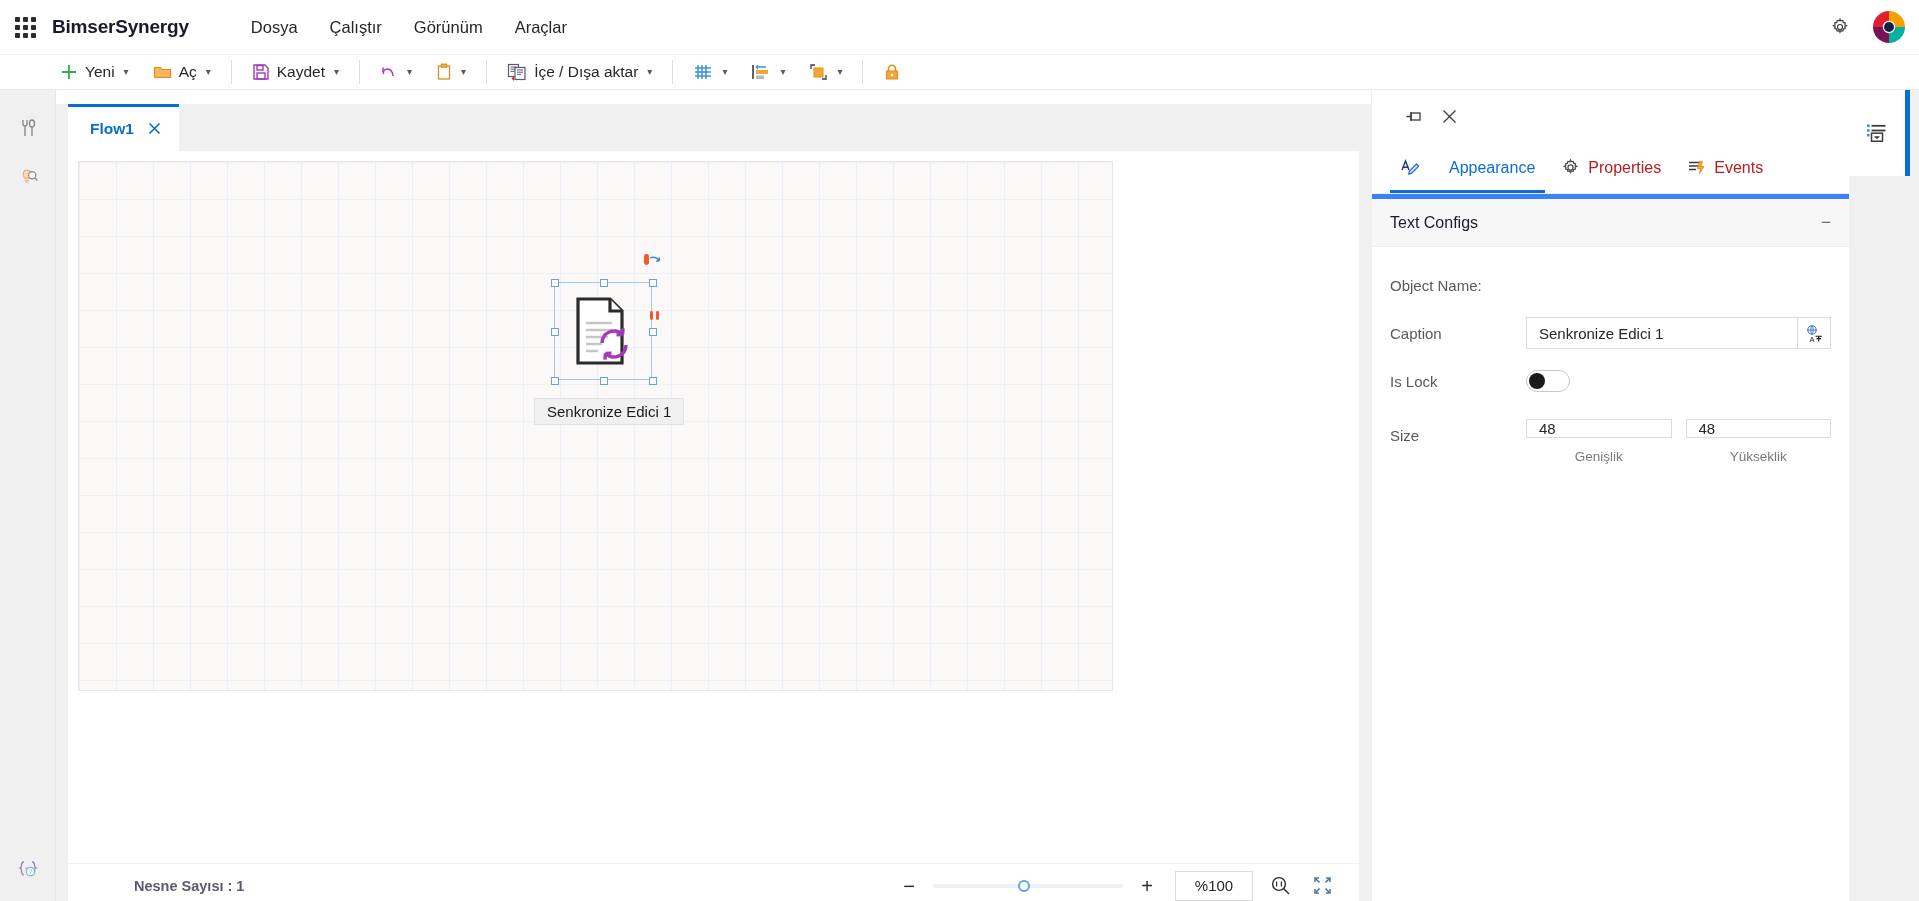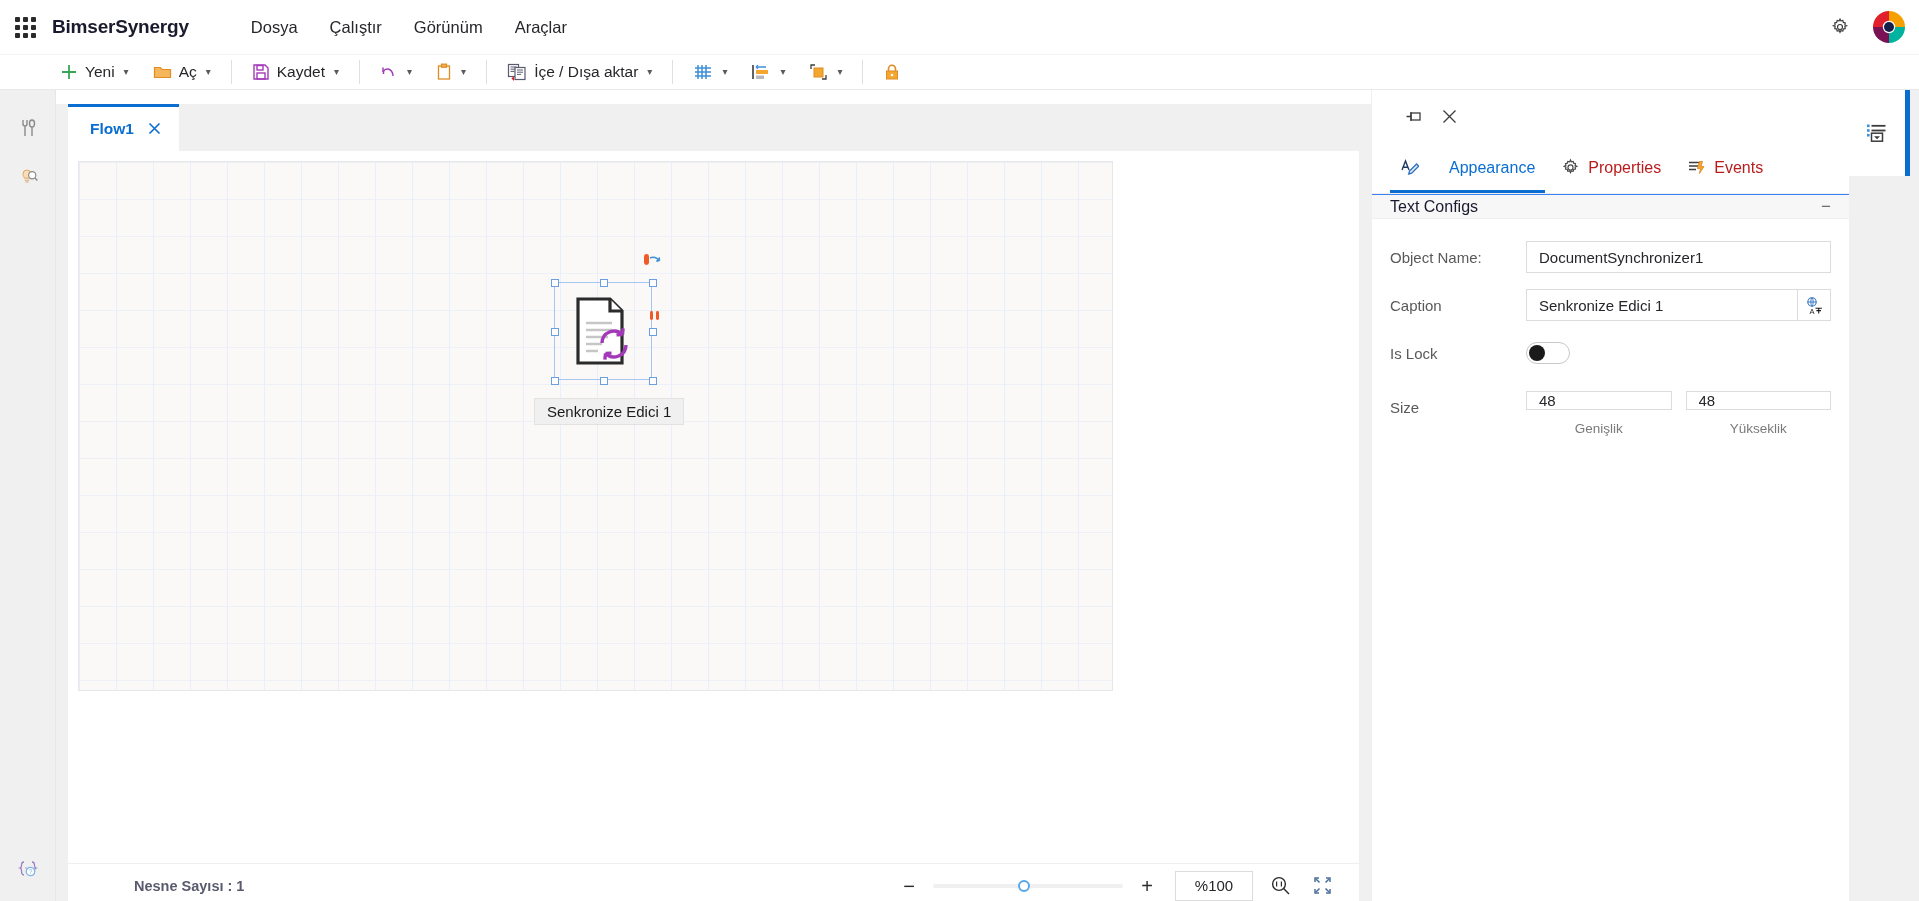--- a/index.html
+++ b/index.html
@@ -199,22 +199,22 @@
   .search-btn {
     width: 36px; height: 30px; display: flex; align-items: center; justify-content: center;
     cursor: pointer; color: #4a4a4a;
   }
   .pp-vsep { width: 1px; height: 26px; background: #e6e6e6; margin: 0 12px; }
   .collapse-btn {
     width: 26px; height: 26px; display: flex; align-items: center; justify-content: center;
     cursor: pointer;
   }
   .section-head {
-    height: 25px; background: #f7f7f7; display: flex; align-items: center;
-    padding: 0 18px; border-top: 1px solid #3b82f6; border-bottom: 1px solid #efefef; gap: 8px;
+    height: 53px; background: #f7f7f7; display: flex; align-items: center;
+    padding: 0 18px; border-top: 5px solid #3b82f6; border-bottom: 1px solid #efefef; gap: 8px;
   }
   .section-title { flex: 1; font-size: 16px; color: #1a1a2e; }
   .section-toggle { font-size: 17px; color: #6a6a6a; cursor: pointer; line-height: 1; }
   .form { padding: 14px 18px 0 18px; }
   .frow { display: flex; align-items: center; height: 48px; }
   .flabel { width: 136px; font-size: 15px; color: #595959; flex: 0 0 auto; }
   .finput {
     flex: 1; height: 32px; border: 1px solid #dcdcdc; background: #fff;
     padding: 0 12px; font-size: 15px; color: #26262b; outline: none;
     font-family: inherit;
@@ -598,21 +598,20 @@
 
     <div class="section-head">
       <div class="section-title">Text Configs</div>
       <div class="section-toggle">−</div>
     </div>
 
     <div class="form">
 
       <div class="frow">
         <div class="flabel">Object Name:</div>
-        <input class="finput" type="text" value="DocumentSynchronizer1" style="">
       </div>
 
       <div class="frow">
         <div class="flabel">Caption</div>
         <div class="finput-group">
           <input class="finput" type="text" value="Senkronize Edici 1" style="">
           <div class="addon-btn">
             <svg width="19" height="19" viewBox="0 0 19 19" fill="none">
               <circle cx="7" cy="6" r="4.2" stroke="#2b6fbd" stroke-width="1.1"></circle>
               <path d="M2.8 6h8.4M7 1.8c1.6 1.5 1.6 6.9 0 8.4M7 1.8c-1.6 1.5-1.6 6.9 0 8.4" stroke="#2b6fbd" stroke-width="0.9"></path>

